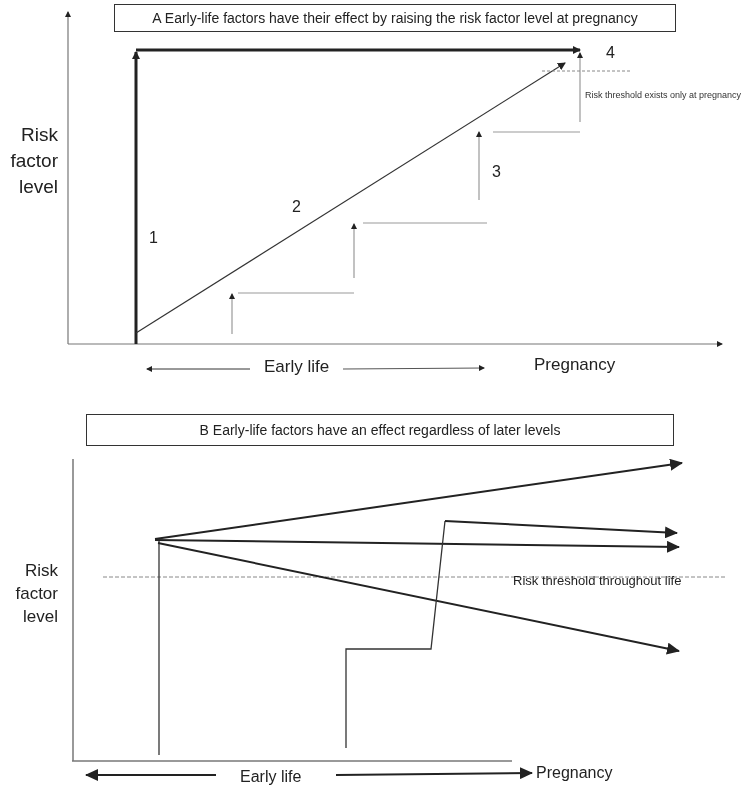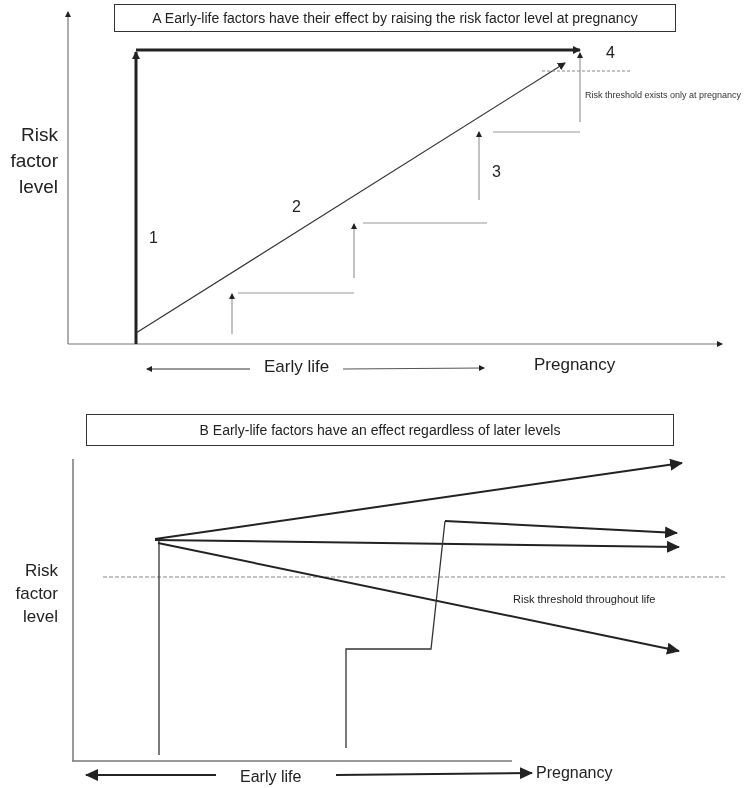--- a/index.html
+++ b/index.html
@@ -101,15 +101,15 @@
 <div class="lbl xl" style="left:534px; top:355px;">Pregnancy</div>
 
 <div class="title-box" style="left:86px; top:414px; width:586px; height:30px;justify-content:center;">
   <span>B  Early-life factors have an effect regardless of later levels</span>
 </div>
 <div class="lbl ylabel" style="left:2px; top:559px; width:56px; font-size:17px; line-height:23px;">
   <div>Risk</div>
   <div>factor</div>
   <div>level</div>
 </div>
-<div class="lbl" style="left:513px; top:593px; font-size:11px;">Risk threshold throughout life</div>
+<div class="lbl" style="left:513px; top:573px; font-size:13px;">Risk threshold throughout life</div>
 <div class="lbl" style="left:240px; top:768px; font-size:16px;">Early life</div>
 <div class="lbl" style="left:536px; top:764px; font-size:16px;">Pregnancy</div>
 
 </body></html>

